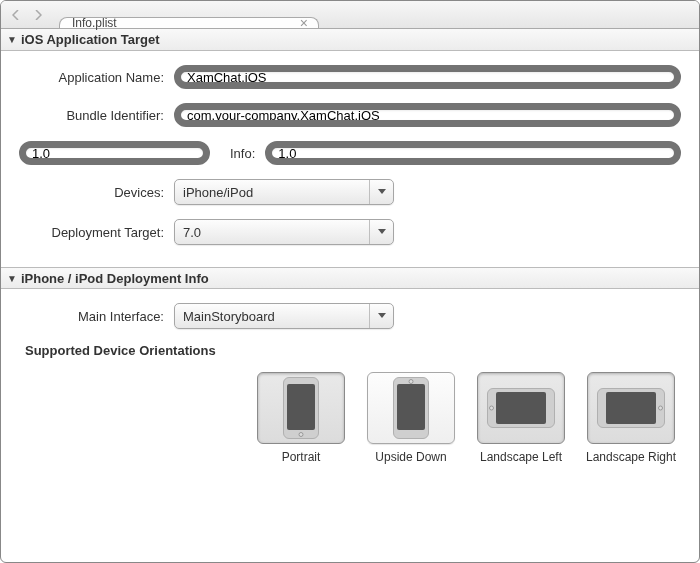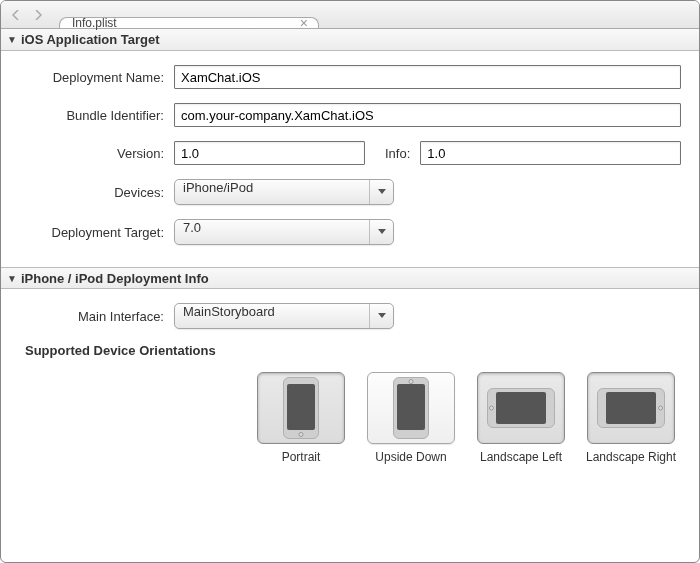--- a/index.html
+++ b/index.html
@@ -79,32 +79,33 @@
       margin-bottom: 14px;
     }
     .form-row label.lbl {
       width: 155px;
       text-align: right;
       padding-right: 10px;
       color: #333;
     }
     input[type=text] {
       height: 24px;
-      border: 1px solid #737373;
-      border-radius: 1px;
+      border: 7px solid #737373;
+      border-radius: 12px;
       padding: 0 6px;
       font-size: 13px;
       box-shadow: inset 0 1px 2px rgba(0,0,0,0.08);
     }
     .wide { flex: 1; }
     .version-row input[type=text] { width: 191px; }
     .build-label { margin: 0 10px 0 20px; }
     .select-wrap {
       position: relative;
       display: inline-flex;
+      align-items: center;
       height: 26px;
       min-width: 220px;
       background: linear-gradient(#fdfdfd, #e8e8e8);
       border: 1px solid #a6a6a6;
       border-radius: 5px;
       padding: 0 30px 0 8px;
       box-shadow: 0 1px 1px rgba(0,0,0,0.08);
       cursor: default;
     }
     .select-arrow {
@@ -202,31 +203,30 @@
 </div>
 
 <div class="section-header">
   <span class="disclosure">▼</span>
   <span>iOS Application Target</span>
 </div>
 
 <div class="form-area">
 
   <div class="form-row">
-    <label class="lbl">Deployment Name:</label>
+    <label class="lbl">Application Name:</label>
     <input type="text" class="wide" value="XamChat.iOS" style="">
   </div>
 
   <div class="form-row">
     <label class="lbl">Bundle Identifier:</label>
     <input type="text" class="wide" value="com.your-company.XamChat.iOS" style="">
   </div>
 
   <div class="form-row version-row">
-    <label class="lbl">Version:</label>
     <input type="text" value="1.0" style="">
     <label class="build-label">Info:</label>
     <input type="text" style="flex: 1 1 0%;" value="1.0">
   </div>
 
   <div class="form-row">
     <label class="lbl">Devices:</label>
     <div class="select-wrap">
       <span>iPhone/iPod</span>
       <span class="select-arrow">

